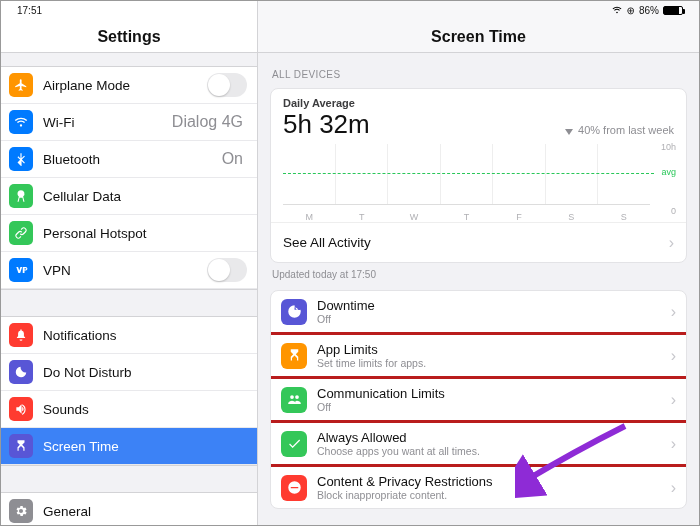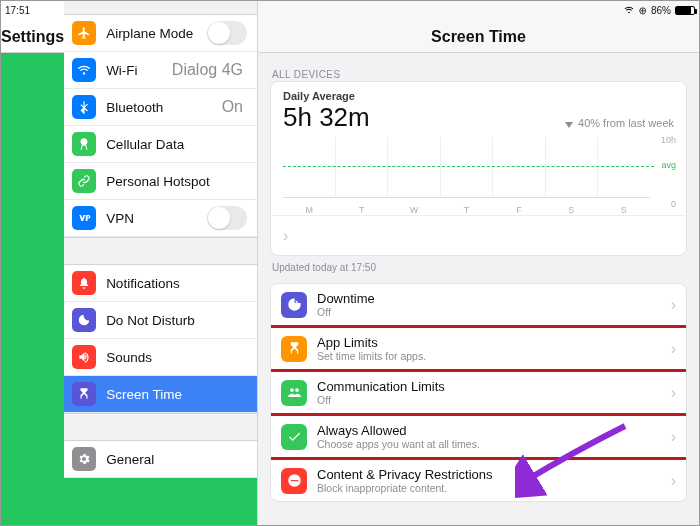--- a/index.html
+++ b/index.html
@@ -1,28 +1,28 @@
 <!DOCTYPE html>
 <html><head>
 <meta charset="utf-8">
 <style>
   * { box-sizing: border-box; margin: 0; padding: 0; }
   html, body { width: 700px; height: 526px; overflow: hidden; font-family: -apple-system, "Helvetica Neue", Arial, sans-serif; background: #f2f2f5; color: #111; }
 
   .frame { width: 700px; height: 526px; position: relative; border: 1px solid #999; }
 
   
-  .statusbar { position: absolute; top: 0; left: 0; right: 0; height: 18px; font-size: 10px; display: flex; align-items: center; padding: 0 4px; justify-content: space-between; z-index: 5; }
+  .statusbar { position: absolute; top: 0; left: 0; right: 0; height: 18px; font-size: 10px; display: flex; align-items: center; padding: 0 16px; justify-content: space-between; z-index: 5; }
   .sb-right { display: flex; align-items: center; gap: 4px; }
   .sb-batt { display: inline-block; width: 20px; height: 9px; border: 1px solid #000; border-radius: 2px; position: relative; }
   .sb-batt::after { content:""; position:absolute; right:-3px; top:2px; width:2px; height:5px; background:#000; border-radius:0 1px 1px 0;}
   .sb-batt i { display:block; height:100%; width:86%; background:#000; }
 
   
-  .sidebar { position: absolute; left: 0; top: 0; bottom: 0; width: 257px; background: #22c55e; border-right: 1px solid #d3d3d6; display: flex; flex-direction: row; }
+  .sidebar { position: absolute; left: 0; top: 0; bottom: 0; width: 257px; background: #22c55e; border-right: 1px solid #d3d3d6; display: flex; flex-direction: column; }
   .detail  { position: absolute; left: 257px; right: 0; top: 0; bottom: 0; background: #f2f2f5; }
 
   .hdr { height: 52px; display: flex; align-items: flex-end; justify-content: center; font-size: 16px; font-weight: 600; padding-bottom: 6px; border-bottom: 1px solid #d3d3d6; background: #f7f7f9; }
   .sidebar .hdr { background: #fff; }
 
   .side-scroll { overflow: hidden; flex: 1; }
   .group-gap { height: 28px; background: #f2f2f5; border-top: 1px solid #d3d3d6; border-bottom: 1px solid #d3d3d6; }
   .group-gap.first { border-top: none; height: 14px; }
   .row { display: flex; align-items: center; height: 37px; padding: 0 10px 0 8px; border-bottom: 1px solid #e9e9ec; background: #fff; }
   .row .icn { width: 24px; height: 24px; border-radius: 5px; margin-right: 10px; display: flex; align-items: center; justify-content: center; flex: none; }
@@ -30,21 +30,21 @@
   .row .lbl { flex: 1; font-size: 13.5px; }
   .row .val { font-size: 16px; color: #8e8e93; margin-right: 4px; }
   .row.selected { background: #3c82f6; color: #fff; }
   .row.selected .lbl { color: #fff; }
 
   .switch { width: 40px; height: 24px; background: #e9e9eb; border-radius: 12px; position: relative; }
   .switch::after { content:""; position:absolute; width:22px; height:22px; background:#fff; border-radius:50%; top:1px; left:1px; box-shadow: 0 1px 2px rgba(0,0,0,.2); }
 
   
   .detail-body { padding: 0 12px 12px; overflow: hidden; height: calc(100% - 52px); }
-  .sect-hdr { font-size: 10px; color: #8e8e93; letter-spacing: .4px; margin: 16px 2px 1px; }
+  .sect-hdr { font-size: 10px; color: #8e8e93; letter-spacing: .4px; margin: 16px 2px 8px; }
   .card { background: #fff; border: 1px solid #e3e3e6; border-radius: 8px; }
   .card .subtitle { font-size: 11px; color: #3c3c3e; padding: 8px 12px 0; font-weight: bold; }
   .big { font-size: 26px; font-weight: 400; padding: 0 12px 4px; }
   .delta { float: right; font-size: 11px; color: #8e8e93; margin-top: -20px; padding-right: 12px; }
   .delta .arw { display:inline-block; width:0; height:0; border-left:4px solid transparent; border-right:4px solid transparent; border-top:6px solid #8e8e93; vertical-align: -1px; margin-right:2px; }
 
   .chart-wrap { position: relative; height: 78px; padding: 0 12px 6px 0; }
   .ylab { position:absolute; right: 10px; font-size:9px; color:#b0b0b4; }
   .yl-top { top: -2px; text-align: center; } .yl-bot { bottom: 6px; }
   .avg-line { position:absolute; left:12px; right:32px; top: 28px; border-top: 1.5px dashed #29c759; }
@@ -310,20 +310,21 @@
               <span>T</span>
               <span>W</span>
               <span>T</span>
               <span>F</span>
               <span>S</span>
               <span>S</span>
             </div>
         </div>
 
         <div class="link-row">
+          <span style="flex:1">See All Activity</span>
           <span class="chev">›</span>
         </div>
       </div>
 
       <div class="note">Updated today at 17:50</div>
 
       <div class="card" id="options-card">
           <div class="opt-row">
             <span class="icn c-indigo">
               <svg>

